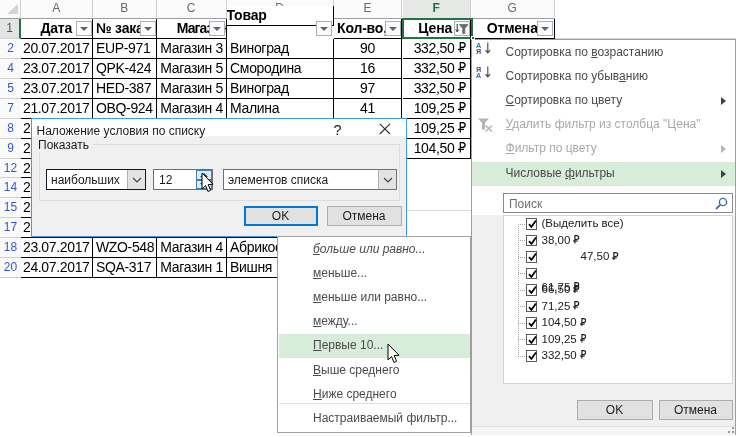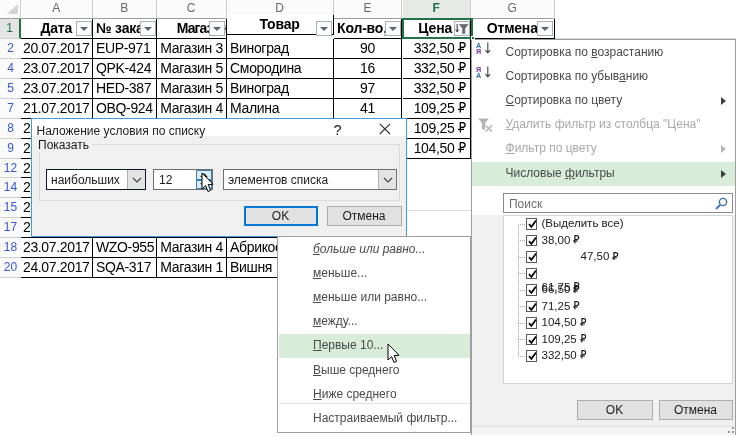--- a/index.html
+++ b/index.html
@@ -50,21 +50,21 @@
 <div class="rowhdr" style="top:158.51px;height:19.93px;">12</div>
 <div class="rowhdr" style="top:178.44px;height:19.93px;">14</div>
 <div class="rowhdr" style="top:198.37px;height:19.93px;">15</div>
 <div class="rowhdr" style="top:218.3px;height:19.93px;">17</div>
 <div class="rowhdr" style="top:238.23px;height:19.93px;">18</div>
 <div class="rowhdr" style="top:258.15999999999997px;height:19.93px;">20</div>
 <div class="abs" style="left:20.5px;top:19px;width:1px;height:259px;background:#000;"></div>
 <div class="cell hd" style="left:21px;top:19.0px;width:71.5px;height:19.93px;text-align:center;line-height:18.43px;">Дата</div>
 <div class="cell hd" style="left:92.5px;top:19.0px;width:64.30000000000001px;height:19.93px;text-align:left;padding-left:3.5px;line-height:18.43px;">№ заказа</div>
 <div class="cell hd" style="left:156.8px;top:19.0px;width:69.79999999999998px;height:19.93px;text-align:center;padding-left:20px;line-height:18.43px;letter-spacing:-0.9px;">Магазин</div>
-<div class="cell hd" style="left:226.6px;top:15px;width:107.00000000000003px;height:19.93px;text-align:center;line-height:18.43px;">Товар</div>
+<div class="cell hd" style="left:226.6px;top:6px;width:107.00000000000003px;height:19.93px;line-height:18.43px;">Товар</div>
 <div class="cell hd" style="left:333.6px;top:19.0px;width:68.89999999999998px;height:19.93px;text-align:left;padding-left:3.5px;line-height:18.43px;">Кол-во, кг</div>
 <div class="cell hd" style="left:402.5px;top:19.0px;width:68.5px;height:19.93px;text-align:right;line-height:18.43px;">
       <span style="position:absolute;right:18px;top:0;">Цена</span>
     </div>
 <div class="cell hd" style="left:471px;top:19.0px;width:83.5px;height:19.93px;text-align:center;line-height:18.43px;">Отмена</div>
 <div class="cell" style="left:21px;top:38.93px;width:71.5px;height:19.93px;text-align:center;line-height:18.43px;">20.07.2017</div>
 <div class="cell" style="left:92.5px;top:38.93px;width:64.30000000000001px;height:19.93px;text-align:left;padding-left:3.5px;line-height:18.43px;">EUP-971</div>
 <div class="cell" style="left:156.8px;top:38.93px;width:69.79999999999998px;height:19.93px;text-align:left;padding-left:3.5px;line-height:18.43px;">Магазин 3</div>
 <div class="cell" style="left:226.6px;top:38.93px;width:107.00000000000003px;height:19.93px;text-align:left;padding-left:3.5px;line-height:18.43px;">Виноград</div>
 <div class="cell" style="left:333.6px;top:38.93px;width:68.89999999999998px;height:19.93px;text-align:center;line-height:18.43px;">90</div>
@@ -143,21 +143,21 @@
 <div class="cell" style="left:92.5px;top:198.37px;width:64.30000000000001px;height:19.93px;text-align:left;padding-left:3.5px;line-height:18.43px;"></div>
 <div class="cell" style="left:156.8px;top:198.37px;width:69.79999999999998px;height:19.93px;text-align:left;padding-left:3.5px;line-height:18.43px;"></div>
 <div class="cell" style="left:226.6px;top:198.37px;width:107.00000000000003px;height:19.93px;text-align:left;padding-left:3.5px;line-height:18.43px;"></div>
 <div class="cell" style="left:333.6px;top:198.37px;width:68.89999999999998px;height:19.93px;text-align:left;padding-left:3.5px;line-height:18.43px;"></div>
 <div class="cell" style="left:21px;top:218.3px;width:71.5px;height:19.93px;text-align:center;line-height:18.43px;">23.07.2017</div>
 <div class="cell" style="left:92.5px;top:218.3px;width:64.30000000000001px;height:19.93px;text-align:left;padding-left:3.5px;line-height:18.43px;"></div>
 <div class="cell" style="left:156.8px;top:218.3px;width:69.79999999999998px;height:19.93px;text-align:left;padding-left:3.5px;line-height:18.43px;"></div>
 <div class="cell" style="left:226.6px;top:218.3px;width:107.00000000000003px;height:19.93px;text-align:left;padding-left:3.5px;line-height:18.43px;"></div>
 <div class="cell" style="left:333.6px;top:218.3px;width:68.89999999999998px;height:19.93px;text-align:left;padding-left:3.5px;line-height:18.43px;"></div>
 <div class="cell" style="left:21px;top:238.23px;width:71.5px;height:19.93px;text-align:center;line-height:18.43px;">23.07.2017</div>
-<div class="cell" style="left:92.5px;top:238.23px;width:64.30000000000001px;height:19.93px;text-align:left;padding-left:3.5px;line-height:18.43px;">WZO-955</div>
+<div class="cell" style="left:92.5px;top:238.23px;width:64.30000000000001px;height:19.93px;text-align:left;padding-left:3.5px;line-height:18.43px;">WZO-548</div>
 <div class="cell" style="left:156.8px;top:238.23px;width:69.79999999999998px;height:19.93px;text-align:left;padding-left:3.5px;line-height:18.43px;">Магазин 4</div>
 <div class="cell" style="left:226.6px;top:238.23px;width:107.00000000000003px;height:19.93px;text-align:left;padding-left:3.5px;line-height:18.43px;">Абрикос</div>
 <div class="cell" style="left:21px;top:258.15999999999997px;width:71.5px;height:19.93px;text-align:center;line-height:18.43px;">24.07.2017</div>
 <div class="cell" style="left:92.5px;top:258.15999999999997px;width:64.30000000000001px;height:19.93px;text-align:left;padding-left:3.5px;line-height:18.43px;">SQA-317</div>
 <div class="cell" style="left:156.8px;top:258.15999999999997px;width:69.79999999999998px;height:19.93px;text-align:left;padding-left:3.5px;line-height:18.43px;">Магазин 1</div>
 <div class="cell" style="left:226.6px;top:258.15999999999997px;width:107.00000000000003px;height:19.93px;text-align:left;padding-left:3.5px;line-height:18.43px;">Вишня</div>
 <div class="fbtn" style="left:75.5px;top:20.5px;">
       <div class="tri"></div>
     </div>
 <div class="fbtn" style="left:139.8px;top:20.5px;">

